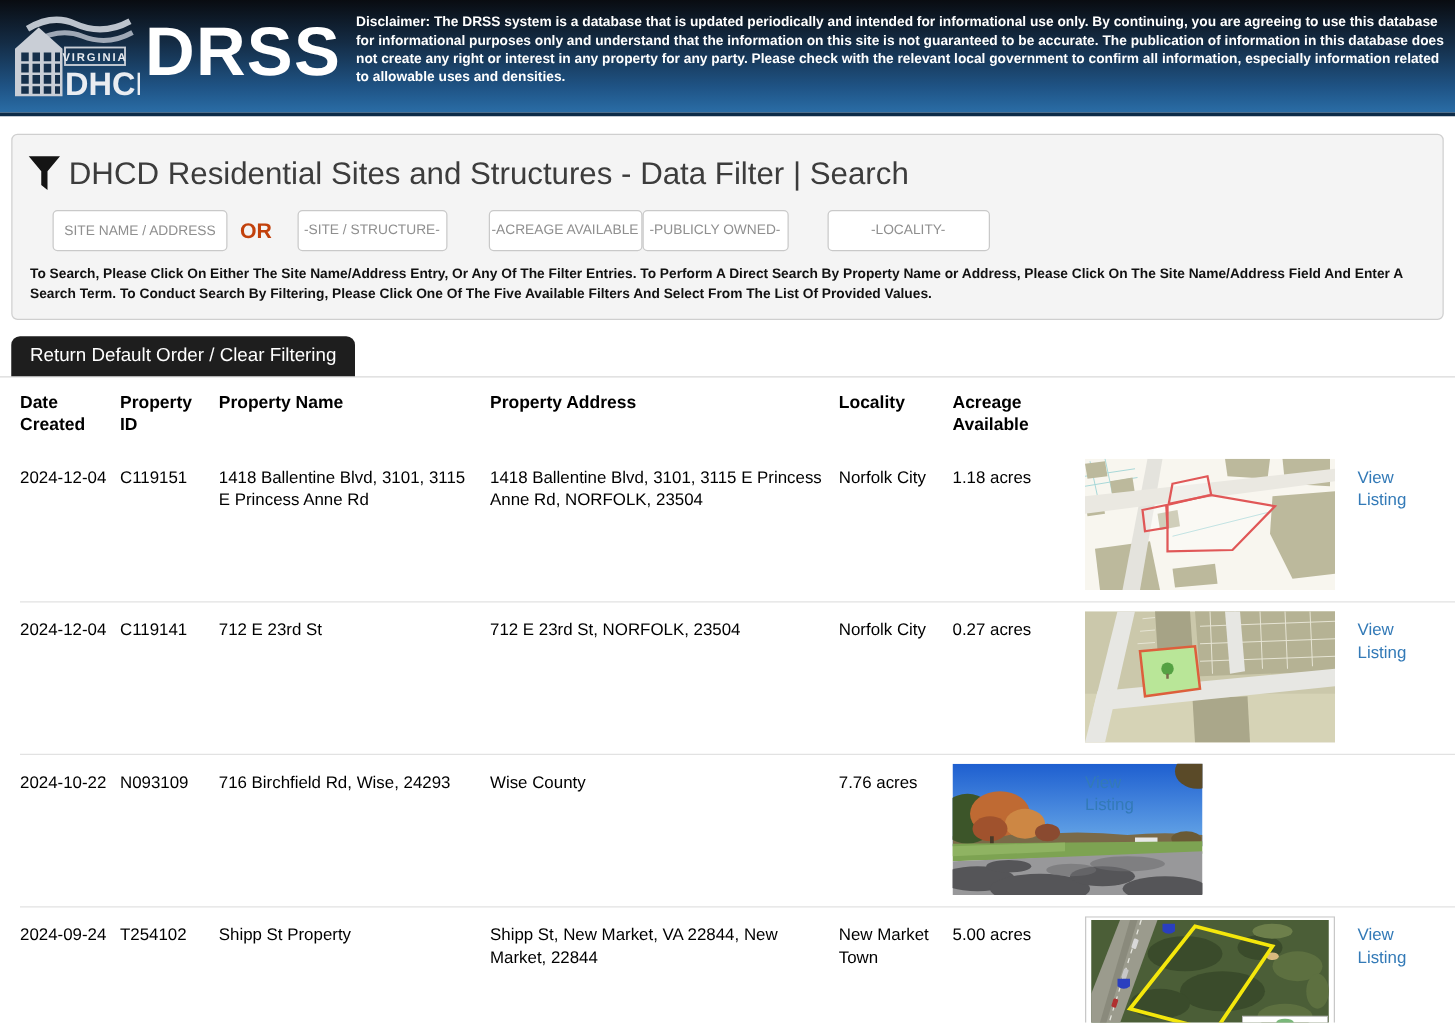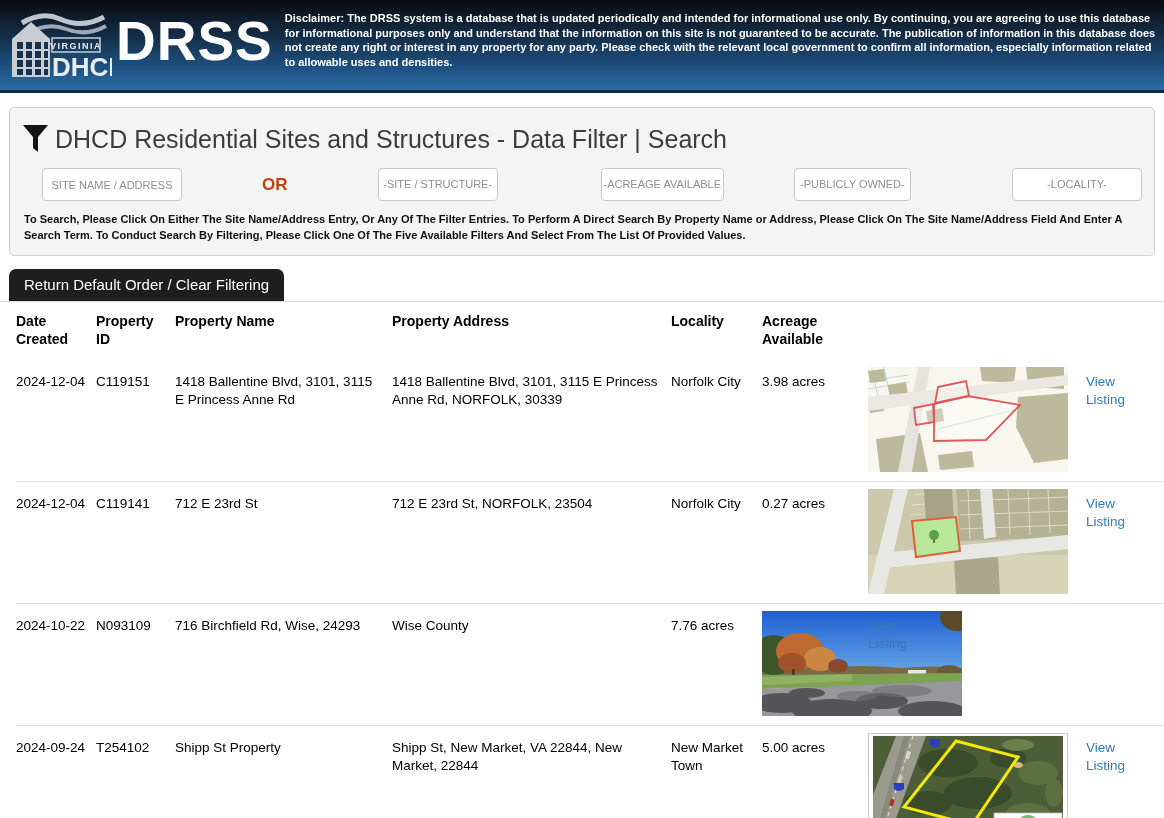--- a/index.html
+++ b/index.html
@@ -24,21 +24,21 @@
   }
 
   
   .filter-panel{
     margin:14px 9px 0 9px; background:#f4f4f4; border:1px solid #cfcfcf;
     border-radius:5px; padding:15px 12px 12px 12px;
   }
   .filter-title-row{ display:flex; align-items:center; }
   .funnel-icon{ margin-right:6px; }
   .filter-title{ font-size:25px; color:#3c3c3c; }
-  .filter-inputs{ display:flex; align-items:center; margin:13px 0 0 20px;justify-content:space-between; }
+  .filter-inputs{ display:flex; align-items:center; margin:13px 0 0 20px; }
   .f-box{
     height:33px; background:#fff; border:1px solid #c9c9c9; border-radius:4px;
     font-size:11px; color:#8f8f8f; text-align:center; line-height:31px;
     font-family:"Liberation Sans", sans-serif; cursor:pointer;
   }
   input.f-box{ cursor:text; }
   input.f-box::placeholder{ color:#8f8f8f; opacity:1; text-align:center; }
   .w-sitename{ width:140px; }
   .or-label{ font-size:17px; font-weight:bold; color:#c2410c; margin:0 20px 0 10px; }
   .w-structure{ width:120px; margin-right:33px; }
@@ -139,23 +139,23 @@
     <div class="th">Locality</div>
     <div class="th">Acreage Available</div>
     <div class="th"></div>
     <div class="th"></div>
   </div>
   <div id="table-body">
   <div class="tgrid trow">
     <div class="td">2024-12-04</div>
     <div class="td">C119151</div>
     <div class="td">1418 Ballentine Blvd, 3101, 3115 E Princess Anne Rd</div>
-    <div class="td">1418 Ballentine Blvd, 3101, 3115 E Princess Anne Rd, NORFOLK, 30339</div>
+    <div class="td">1418 Ballentine Blvd, 3101, 3115 E Princess Anne Rd, NORFOLK, 23504</div>
     <div class="td">Norfolk City</div>
-    <div class="td">3.98 acres</div>
+    <div class="td">1.18 acres</div>
     <div class="td td-img">
           <span class="thumb-holder">
   <svg width="200" height="105" viewBox="0 0 200 105">
     <rect width="200" height="105" fill="#f8f6ef"></rect>
     <g stroke="#a8d8d8" stroke-width="0.8" fill="none">
       <path d="M0,14 L40,8"></path>
                 <path d="M0,22 L42,15"></path>
                 <path d="M4,2 L10,30"></path>
                 <path d="M16,0 L22,28"></path>
                 <path d="M70,62 L150,42"></path>

